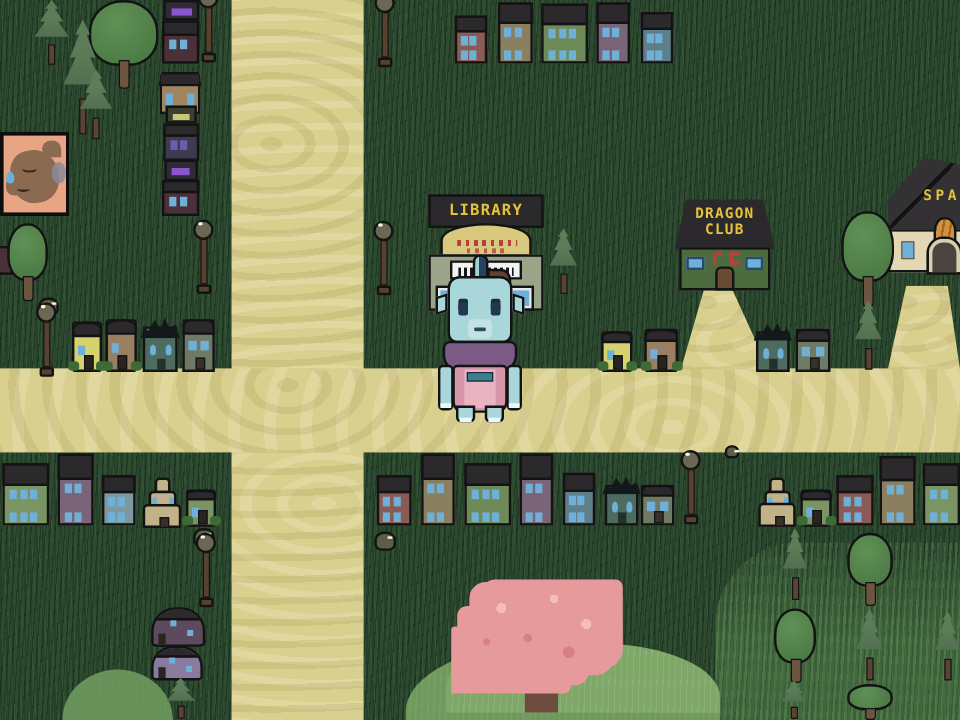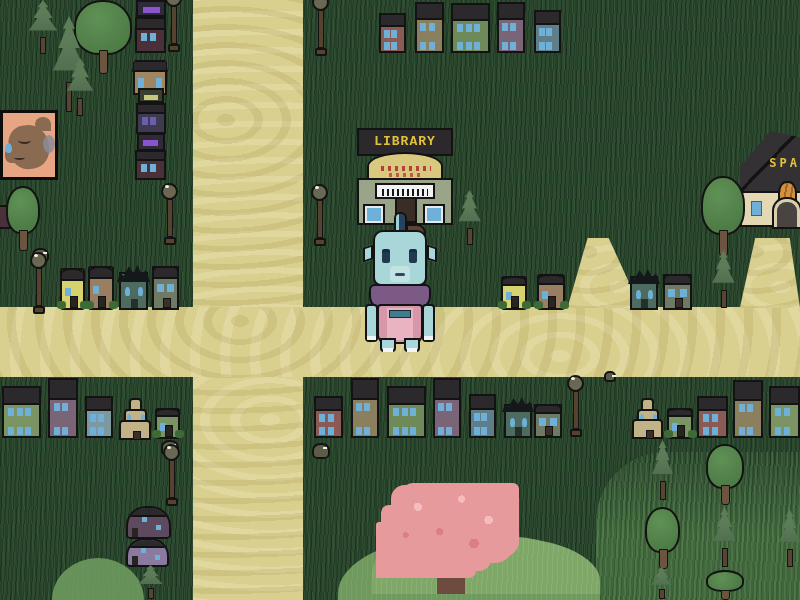--- a/index.html
+++ b/index.html
@@ -59,37 +59,49 @@
     <div class="abs" style="left:6px;top:12px;width:40px;height:44px;background:var(--portrait-fur);border-radius:40% 50% 45% 45%;transform:rotate(-8deg);"></div>
     <div class="abs" style="left:2px;top:34px;width:18px;height:16px;background:var(--portrait-fur);border-radius:40%;"></div>
     <div class="abs" style="left:32px;top:4px;width:16px;height:14px;background:var(--portrait-fur);border-radius:50% 50% 0 50%;"></div>
     <div class="abs" style="left:40px;top:22px;width:12px;height:18px;background:#8a8a9a;border-radius:50%;opacity:.85;"></div>
     <div class="abs" style="left:15px;top:24px;width:13px;height:7px;border-bottom:2px solid #3a2a1e;border-radius:50%;"></div>
     <div class="abs" style="left:2px;top:30px;width:7px;height:10px;background:var(--window);border-radius:50% 50% 50% 50%/60% 60% 40% 40%;"></div>
     <div class="abs" style="left:11px;top:42px;width:11px;height:5px;border-bottom:2px solid #3a2a1e;border-radius:50%;"></div>
   </div>
   <div class="abs" style="left:0;top:205px;width:11px;height:24px;background:#4a3038;border:2px solid var(--ink);border-left:none;z-index:30;"></div>
 
-  <div class="abs" style="left:357px;top:126px;width:96px;height:99px;z-index:30;font-family:Liberation Mono, monospace;">
+  <div class="abs" style="left:357px;top:160px;width:96px;height:99px;z-index:30;">
     <div class="abs b2" style="left:0;top:2px;width:96px;height:28px;background:var(--roof);">
       <div class="sign-text" style="font-size:13px;letter-spacing:1px;padding-top:5px;">LIBRARY</div>
     </div>
     <div class="abs b2" style="left:10px;top:26px;width:76px;height:28px;background:var(--library-arch);border-radius:50% 50% 0 0;">
       <div class="abs redbars" style="left:12px;top:12px;width:50px;height:5px;"></div>
       <div class="abs redbars" style="left:20px;top:19px;width:34px;height:4px;opacity:.8;"></div>
     </div>
     <div class="abs b2" style="left:0;top:52px;width:96px;height:47px;background:var(--library-wall);"></div>
     <div class="abs" style="left:38px;top:64px;width:22px;height:33px;background:#3a2d26;border:2px solid var(--ink);"></div>
     <div class="abs b2" style="left:18px;top:57px;width:60px;height:16px;background:#f2f2f2;">
       <div class="abs inkbars" style="left:5px;top:4px;width:46px;height:7px;"></div>
     </div>
     <div class="abs" style="left:8px;top:80px;width:18px;height:17px;background:var(--window);border:2px solid #e8e8e8;outline:2px solid var(--ink);"></div>
     <div class="abs" style="left:68px;top:80px;width:18px;height:17px;background:var(--window);border:2px solid #e8e8e8;outline:2px solid var(--ink);"></div>
   </div>
 
+  <div class="abs" style="left:558px;top:166px;width:92px;height:76px;z-index:30;">
+    <div class="abs" style="left:4px;top:0;width:84px;height:42px;background:var(--roof);clip-path:polygon(12% 0,88% 0,100% 100%,0 100%);">
+      <div class="sign-text" style="font-size:12px;letter-spacing:1px;padding-top:6px;">DRAGON</div>
+      <div class="sign-text" style="font-size:12px;letter-spacing:1px;">CLUB</div>
+    </div>
+    <div class="abs b2" style="left:8px;top:40px;width:76px;height:36px;background:var(--club-wall);"></div>
+    <div class="abs" style="left:14px;top:48px;width:15px;height:11px;background:var(--window);border:2px solid #2a4a6a;"></div>
+    <div class="abs" style="left:63px;top:48px;width:15px;height:11px;background:var(--window);border:2px solid #2a4a6a;"></div>
+    <div class="abs" style="left:36px;top:44px;width:8px;height:11px;border-left:3px solid var(--sign-red);border-top:3px solid var(--sign-red);border-radius:4px 0 0 0;"></div>
+    <div class="abs" style="left:50px;top:44px;width:8px;height:11px;border-left:3px solid var(--sign-red);border-top:3px solid var(--sign-red);border-bottom:3px solid var(--sign-red);"></div>
+    <div class="abs" style="left:38px;top:56px;width:16px;height:20px;background:var(--door);border:2px solid var(--ink);border-radius:5px 5px 0 0;"></div>
+  </div>
 
   <div class="abs" style="left:740px;top:131px;width:60px;height:96px;z-index:30;">
     <div class="abs" style="left:0;top:0;width:60px;height:62px;background:#343134;clip-path:polygon(0 58%,50% 0,100% 10%,100% 100%,0 100%);background-image:linear-gradient(to bottom right,transparent 47%,#131313 47% 51%,transparent 51%);">
       <div class="sign-text" style="position:absolute;right:0px;top:26px;font-size:12px;letter-spacing:3px;">SPA</div>
     </div>
     <div class="abs" style="left:0;top:60px;width:60px;height:36px;background:var(--spa-wall);border:2px solid var(--ink);border-right:none;"></div>
     <div class="abs" style="left:11px;top:70px;width:11px;height:15px;background:var(--window);border:1px solid #6a5a40;"></div>
     <div class="abs" style="left:38px;top:50px;width:19px;height:26px;background:var(--spa-cat);border-radius:45% 45% 20% 20%;border:2px solid var(--ink);background-image:repeating-linear-gradient(100deg,rgba(120,60,10,.5) 0 2px,transparent 2px 6px);"></div>
     <div class="abs" style="left:34px;top:68px;width:26px;height:28px;background:#4a4440;border:3px solid #d8cfae;border-bottom:none;border-radius:12px 12px 0 0;box-shadow:0 0 0 2px var(--ink);"></div>
   </div>

